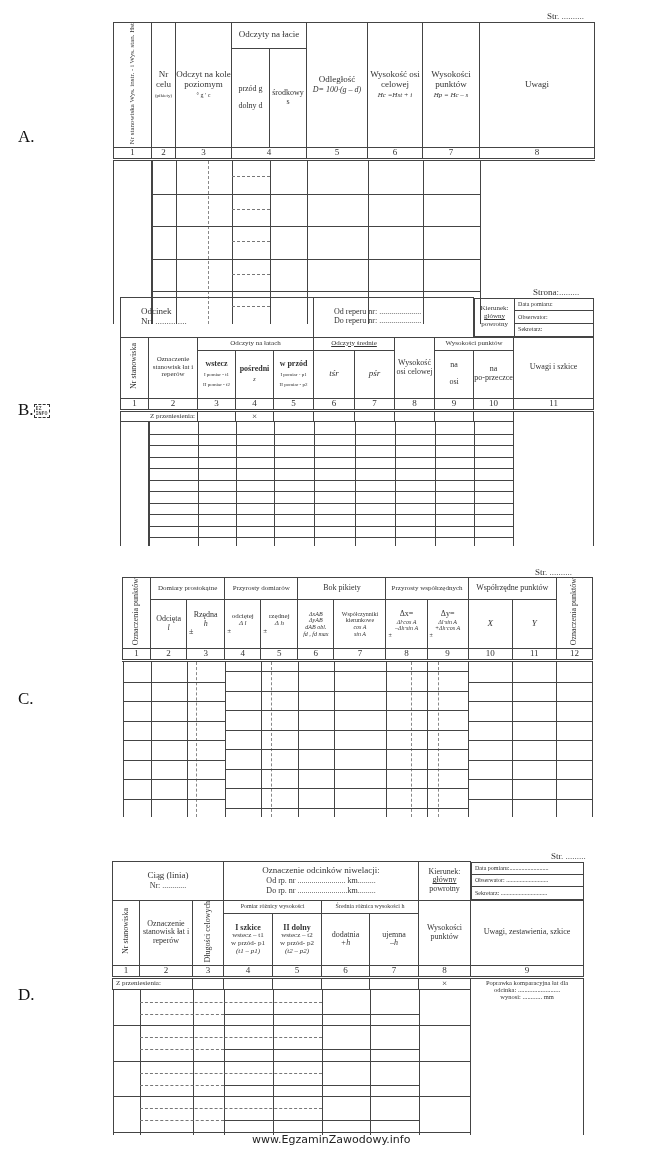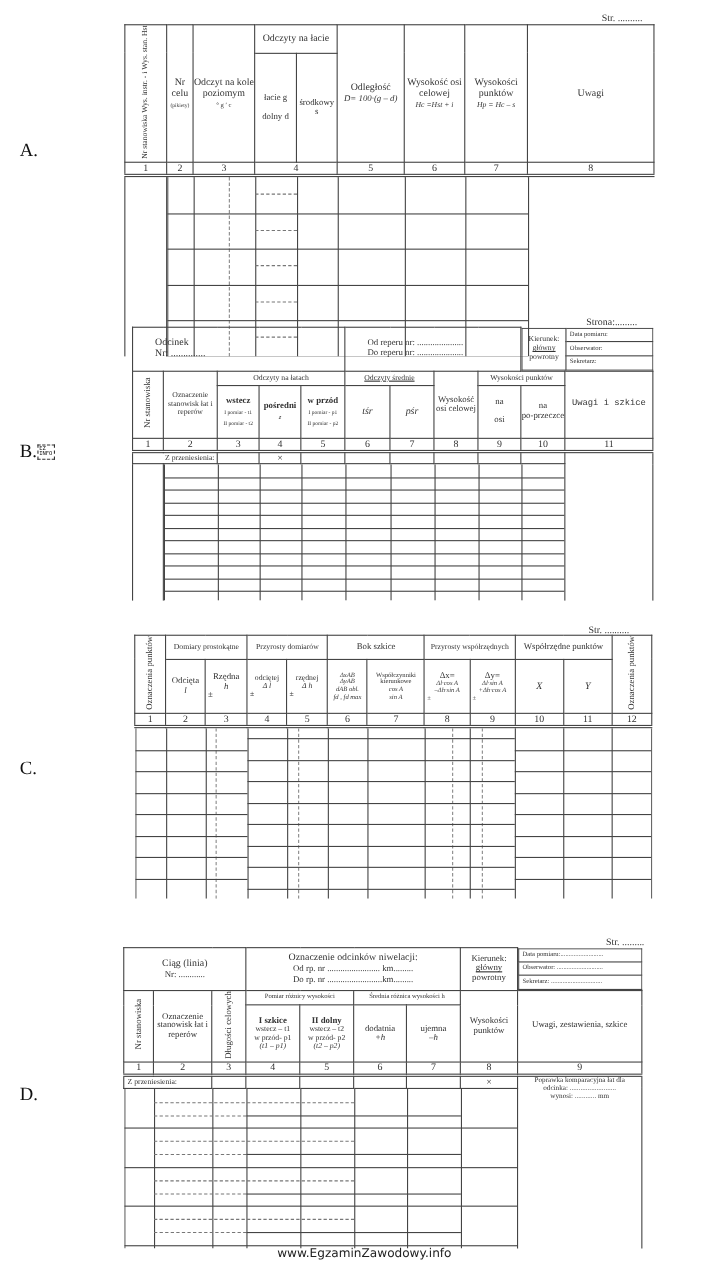--- a/index.html
+++ b/index.html
@@ -53,21 +53,21 @@
     <td rowspan="2"><span class="vert" style="font-size:7px;">Nr stanowiska Wys. instr. - i Wys. stan. Hst</span></td>
     <td rowspan="2"><span>Nr celu</span><br><span class="tiny">(pikiety)</span></td>
     <td rowspan="2"><span>Odczyt na kole poziomym</span><br><span class="small">°   g   ′   c</span></td>
     <td colspan="2">Odczyty na łacie</td>
     <td rowspan="2"><span>Odległość</span><br><span class="it small" style="font-size:8px!important;">D= 100·(g – d)</span></td>
     <td rowspan="2"><span>Wysokość osi celowej</span><br><span class="it small" style="font-size:7px!important;">Hc =Hst + i</span></td>
     <td rowspan="2"><span>Wysokości punktów</span><br><span class="it small" style="font-size:7px!important;">Hp = Hc – s</span></td>
     <td rowspan="2">Uwagi</td>
   </tr>
   <tr style="height:58px;">
-    <td style="font-size:8px;"><span>łacie g</span><br><br><span>dolny d</span></td>
+    <td style="font-size:8px;"><span>przód g</span><br><br><span>dolny d</span></td>
     <td style="font-size:8px;">środkowy s</td>
   </tr>
   <tr class="num">
     <td>1</td>
     <td>2</td>
     <td>3</td>
     <td colspan="2">4</td>
     <td>5</td>
     <td>6</td>
     <td>7</td>
@@ -142,21 +142,21 @@
           </table>
     </td>
   </tr>
   <tr style="height:13px;">
     <td rowspan="2"><span class="vert">Nr stanowiska</span></td>
     <td rowspan="2" style="font-size:7px;">Oznaczenie stanowisk łat i reperów</td>
     <td colspan="3" style="font-size:7px;">Odczyty na łatach</td>
     <td colspan="2" style="font-size:7px;text-decoration:underline;">Odczyty średnie</td>
     <td rowspan="2" style="font-size:8px;">Wysokość osi celowej</td>
     <td colspan="2" style="font-size:7px;">Wysokości punktów</td>
-    <td rowspan="2" style="font-size:8px;font-family:Liberation Mono, monospace;">Uwagi i szkice</td>
+    <td rowspan="2" style="font-size:8px;">Uwagi i szkice</td>
   </tr>
   <tr style="height:48px;">
     <td><span class="b" style="font-size:8px;">wstecz</span><br><span class="tiny">I pomiar - t1</span><br><span class="tiny">II pomiar - t2</span></td>
     <td><span class="b" style="font-size:8px;">pośredni</span><br><span class="it small">z</span></td>
     <td><span class="b" style="font-size:8px;">w przód</span><br><span class="tiny">I pomiar - p1</span><br><span class="tiny">II pomiar - p2</span></td>
     <td class="it">tśr</td>
     <td class="it">pśr</td>
     <td style="font-size:8px;"><span>na</span><br><br><span>osi</span></td>
     <td style="font-size:8px;"><span>na</span><br><span>po-przeczce</span></td>
   </tr>
@@ -228,21 +228,21 @@
       <col style="width:41px">
       <col style="width:44px">
       <col style="width:44px">
       <col style="width:36px">
   </colgroup>
   <tbody>
       <tr style="height:20px;">
     <td rowspan="2"><span class="vert">Oznaczenia punktów</span></td>
     <td colspan="2" style="font-size:7px;">Domiary prostokątne</td>
     <td colspan="2" style="font-size:7px;">Przyrosty domiarów</td>
-    <td colspan="2" style="font-size:8px;">Bok szkice</td>
+    <td colspan="2" style="font-size:8px;">Bok pikiety</td>
     <td colspan="2" style="font-size:7px;">Przyrosty współrzędnych</td>
     <td colspan="2" style="font-size:8px;">Współrzędne punktów</td>
     <td rowspan="2"><span class="vert">Oznaczenia punktów</span></td>
   </tr>
   <tr style="height:45px;">
     <td style="font-size:8px;"><span>Odcięta</span><br><span class="it">l</span></td>
     <td style="font-size:8px;"><span>Rzędna</span><br><span class="it">h</span><br><span style="display:block;text-align:left;padding-left:2px;">±</span></td>
     <td style="font-size:7px;"><span>odciętej</span><br><span class="it">Δ l</span><br><span style="display:block;text-align:left;padding-left:2px;">±</span></td>
     <td style="font-size:7px;"><span>rzędnej</span><br><span class="it">Δ h</span><br><span style="display:block;text-align:left;padding-left:2px;">±</span></td>
     <td class="it" style="font-size:6px;"><span>ΔxAB</span><br><span>ΔyAB</span><br><span>dAB obl.</span><br><span>fd , fd max</span></td>

